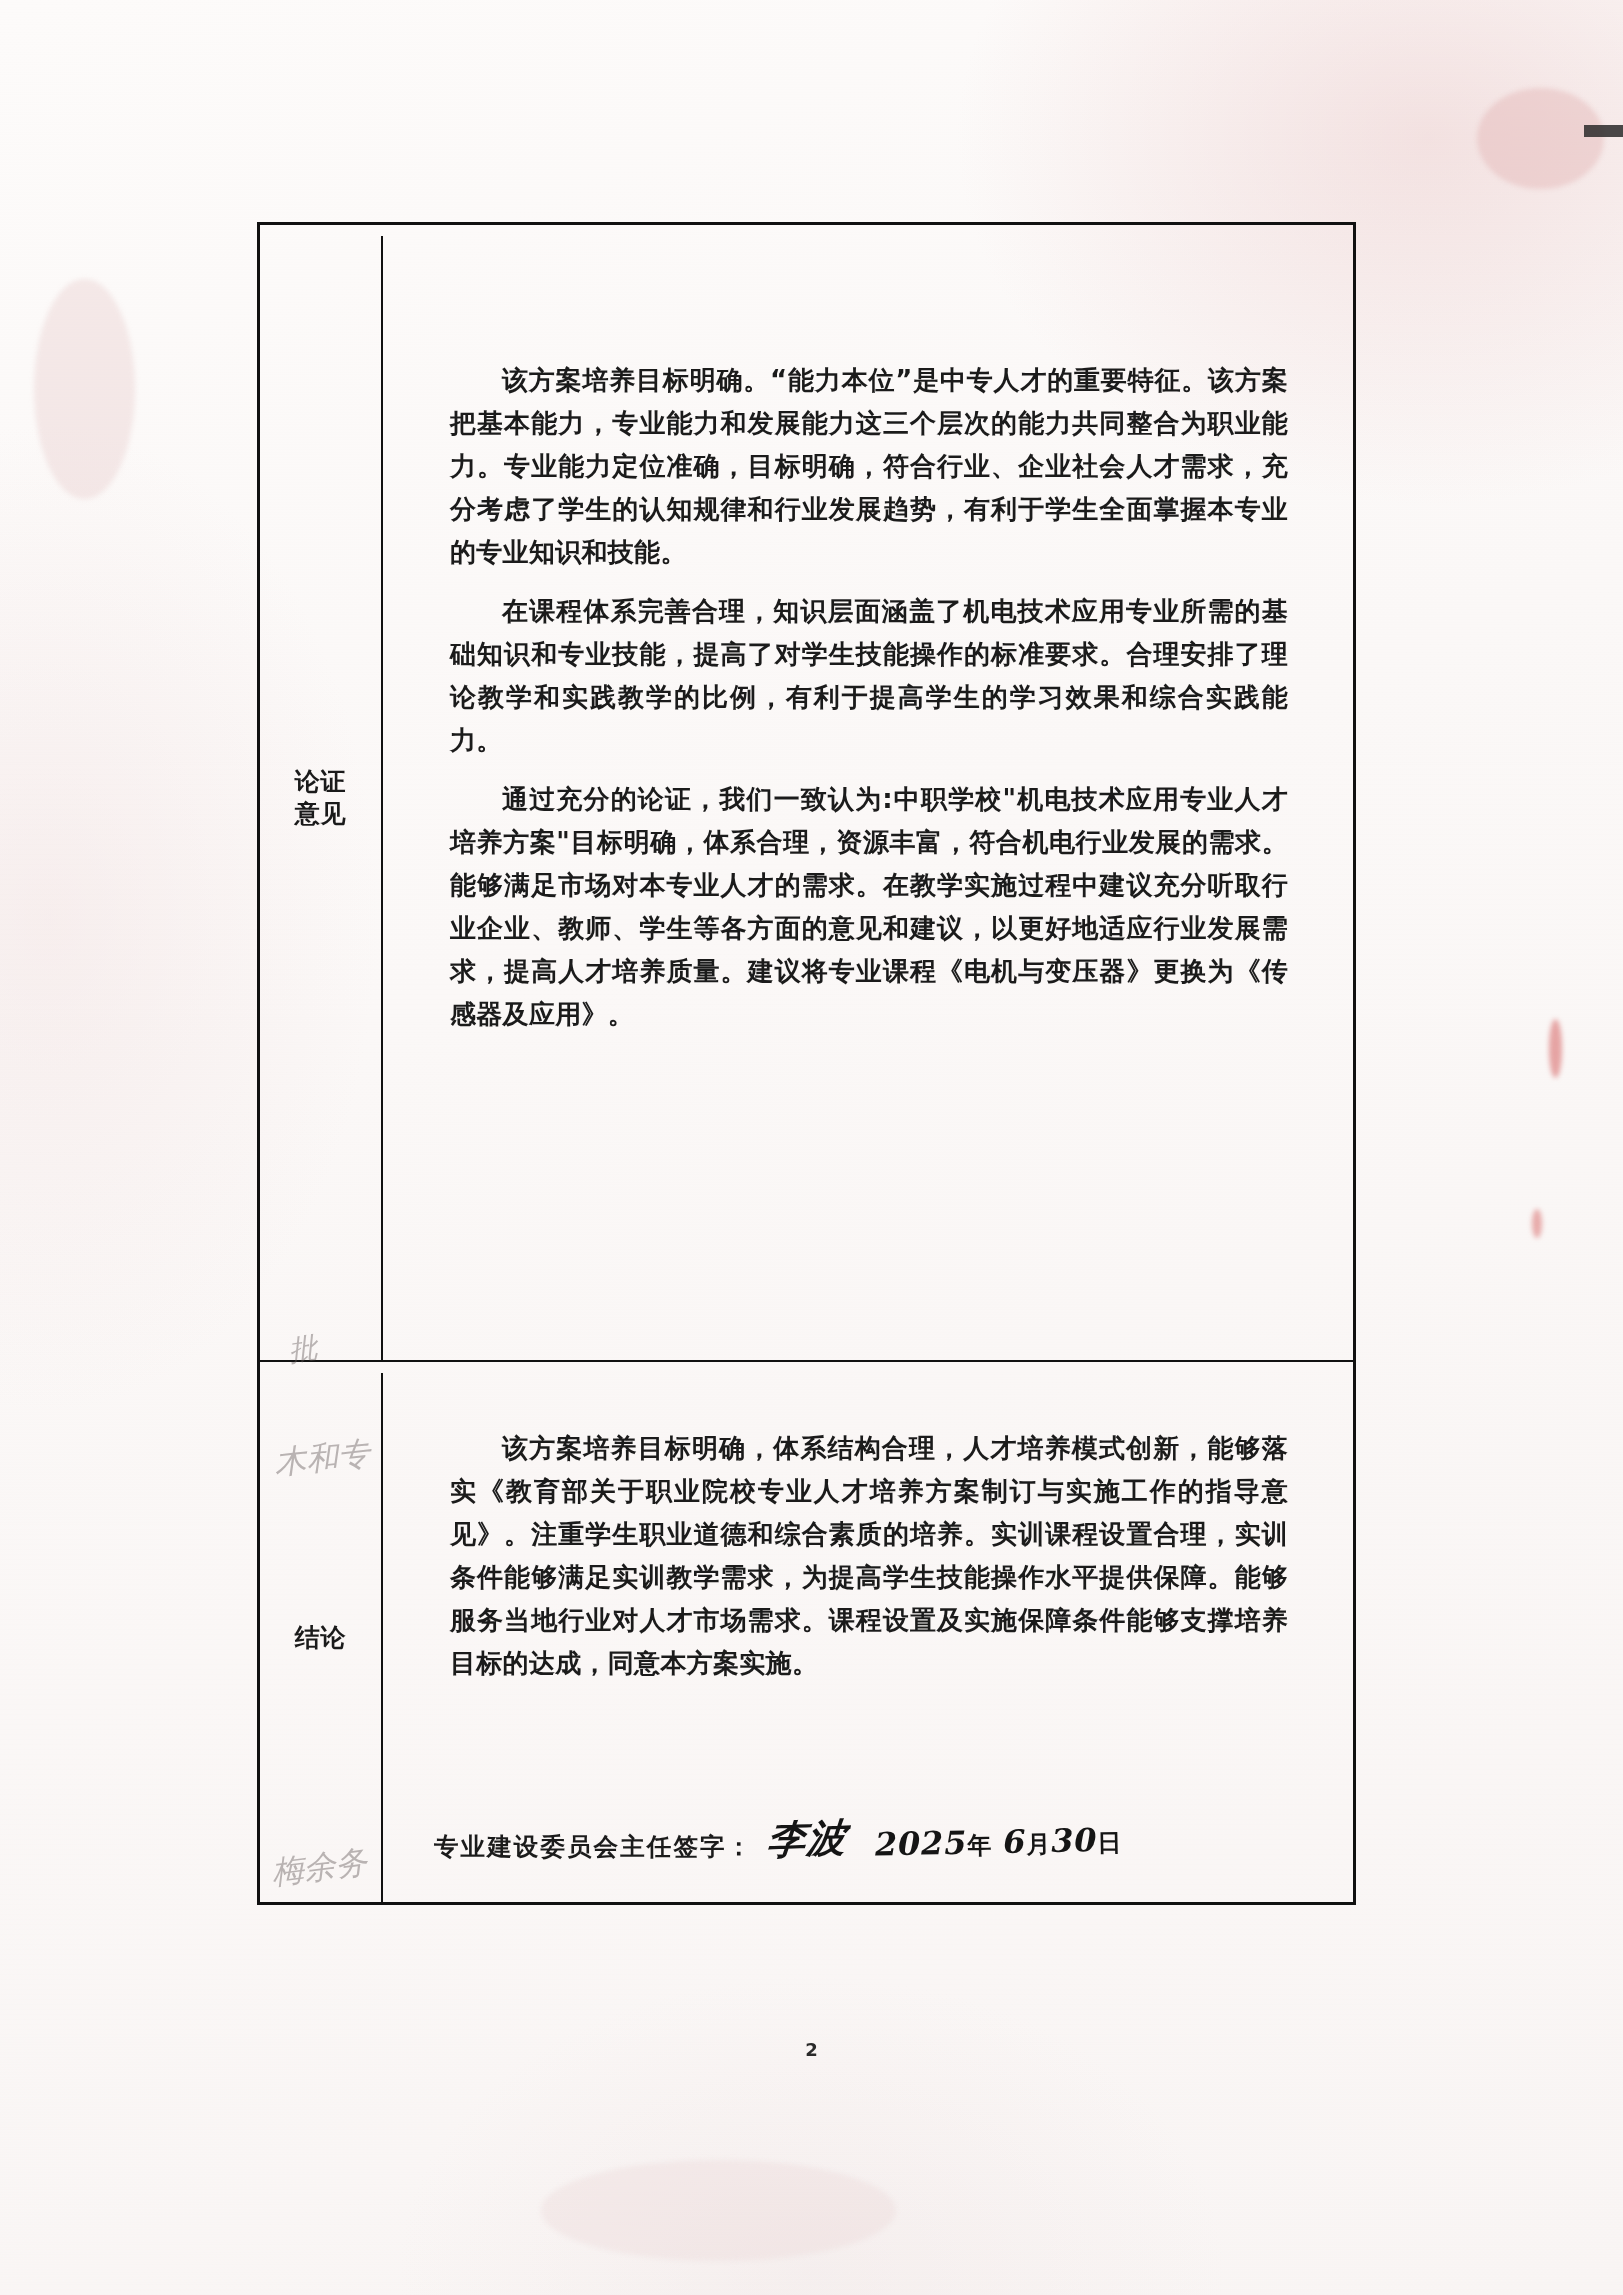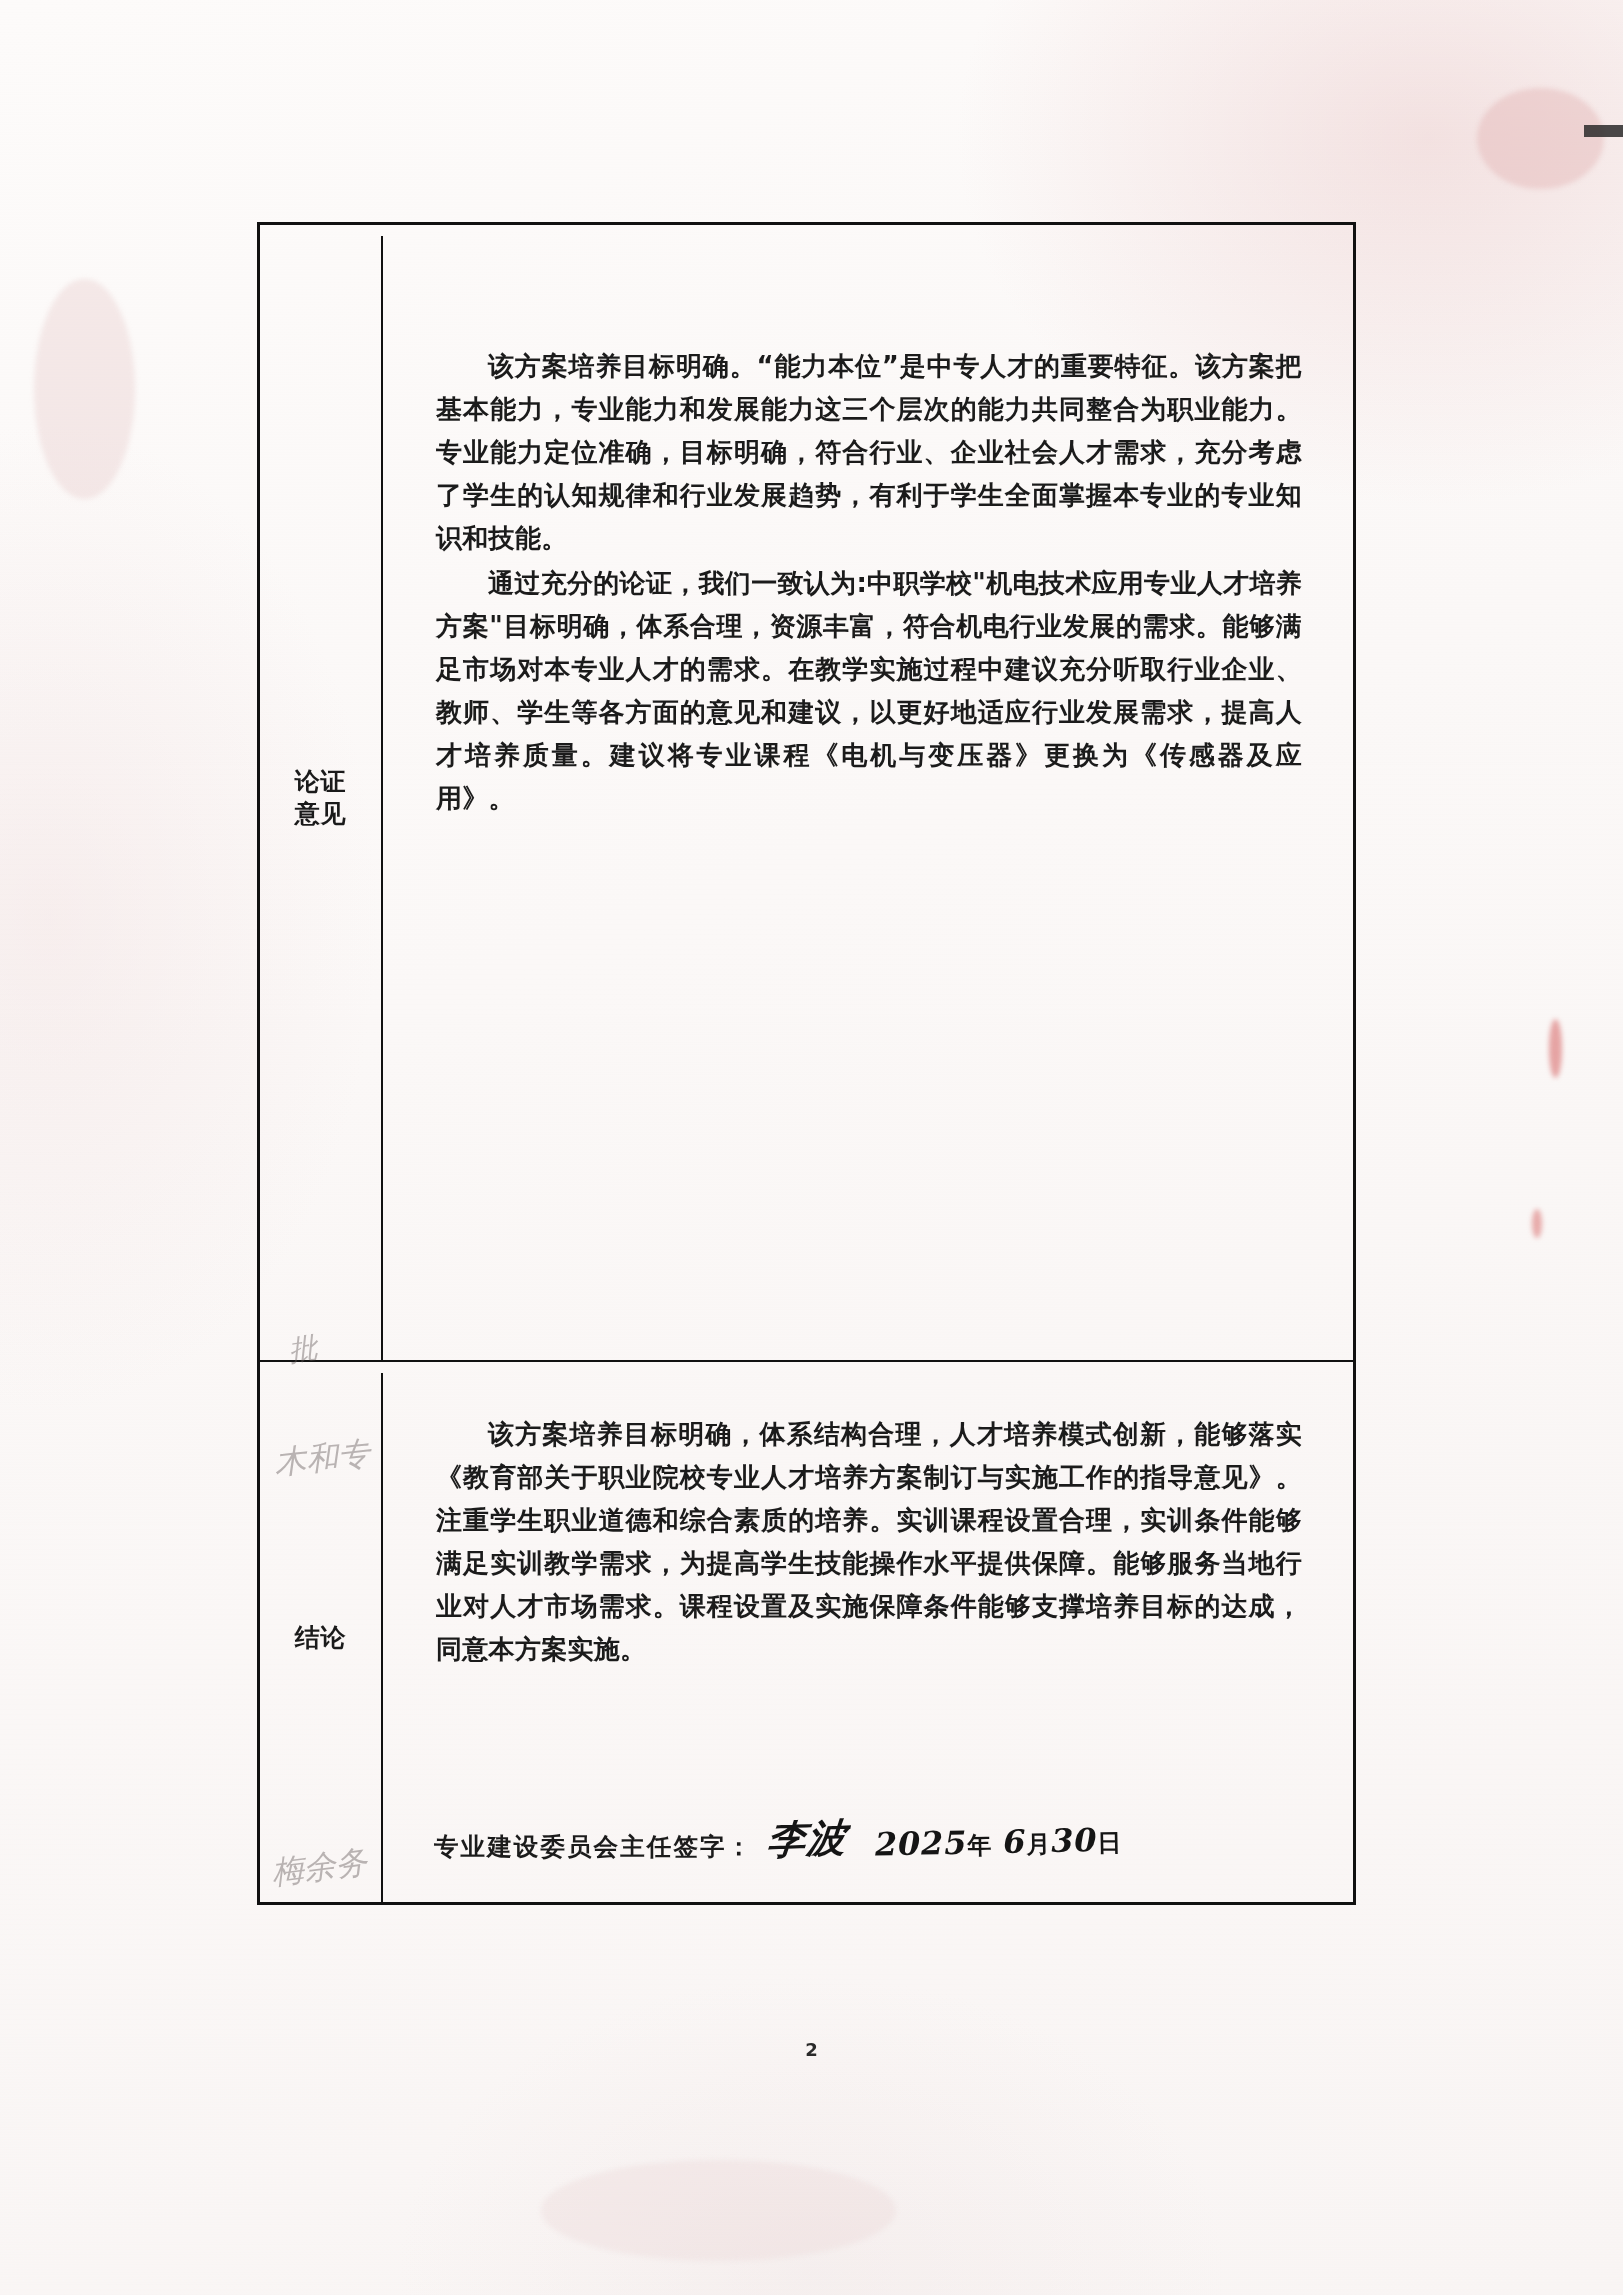--- a/index.html
+++ b/index.html
@@ -95,21 +95,21 @@
     font-weight: 700;
     color: #1b1b1b;
     font-size: 26px;
     line-height: 43px;
     letter-spacing: 0.3px;
     text-align: justify;
     text-justify: inter-character;
     -webkit-font-smoothing: none;
   }
   .prose p {
-    margin: 2px;
+    margin: 16px;
     text-indent: 2em;
   }
 
   #opinion-body { padding: 118px 49px 0 51px; }
   #conclusion-body { padding: 49px 49px 0 51px; }
 
   
   #signature-row {
     position: absolute;
     left: 51px;
@@ -208,20 +208,21 @@
 <div id="doc-table">
 
   <div class="table-row" id="row-opinion">
     <div class="label-cell">
       <div class="label-text">论证
 意见</div>
     </div>
     <div class="body-cell">
       <div class="prose" id="opinion-body">
         <p>该方案培养目标明确。“能力本位”是中专人才的重要特征。该方案把基本能力，专业能力和发展能力这三个层次的能力共同整合为职业能力。专业能力定位准确，目标明确，符合行业、企业社会人才需求，充分考虑了学生的认知规律和行业发展趋势，有利于学生全面掌握本专业的专业知识和技能。</p>
+        <p>在课程体系完善合理，知识层面涵盖了机电技术应用专业所需的基础知识和专业技能，提高了对学生技能操作的标准要求。合理安排了理论教学和实践教学的比例，有利于提高学生的学习效果和综合实践能力。</p>
         <p>通过充分的论证，我们一致认为:中职学校"机电技术应用专业人才培养方案"目标明确，体系合理，资源丰富，符合机电行业发展的需求。能够满足市场对本专业人才的需求。在教学实施过程中建议充分听取行业企业、教师、学生等各方面的意见和建议，以更好地适应行业发展需求，提高人才培养质量。建议将专业课程《电机与变压器》更换为《传感器及应用》。</p>
       </div>
     </div>
   </div>
 
   <div class="table-row" id="row-conclusion">
     <div class="label-cell">
       <div class="label-text">结论</div>
     </div>
     <div class="body-cell">

